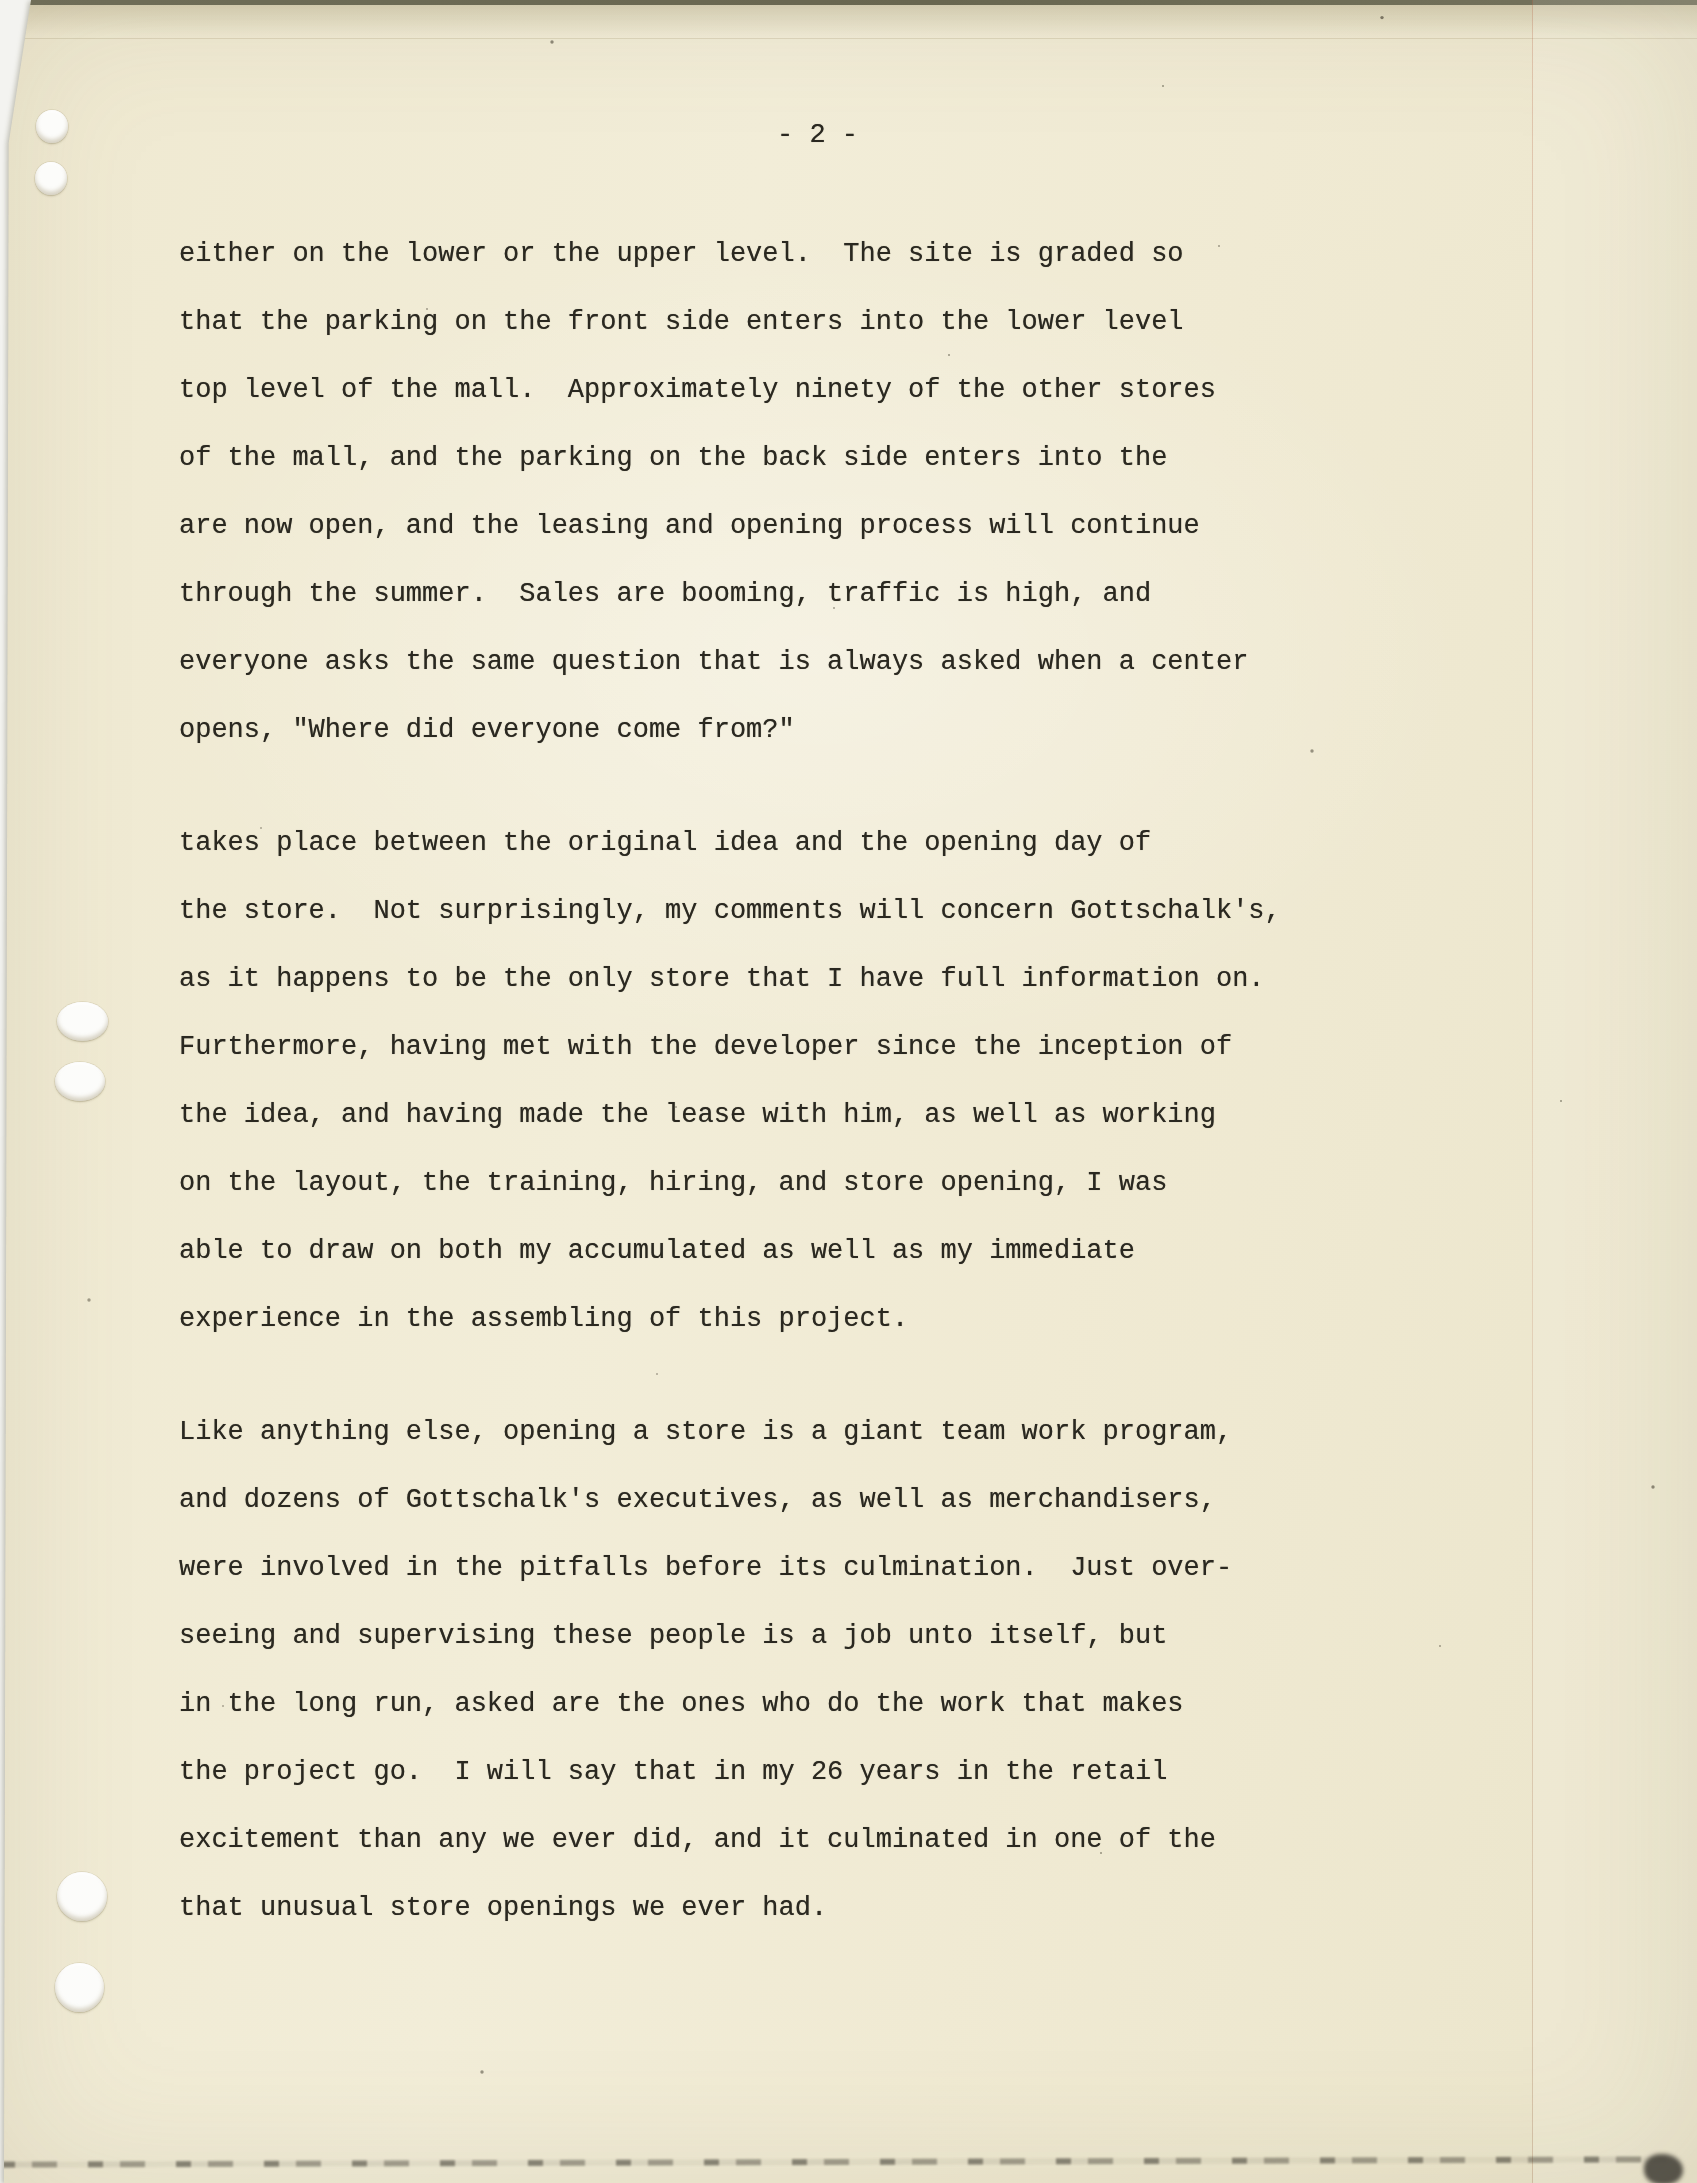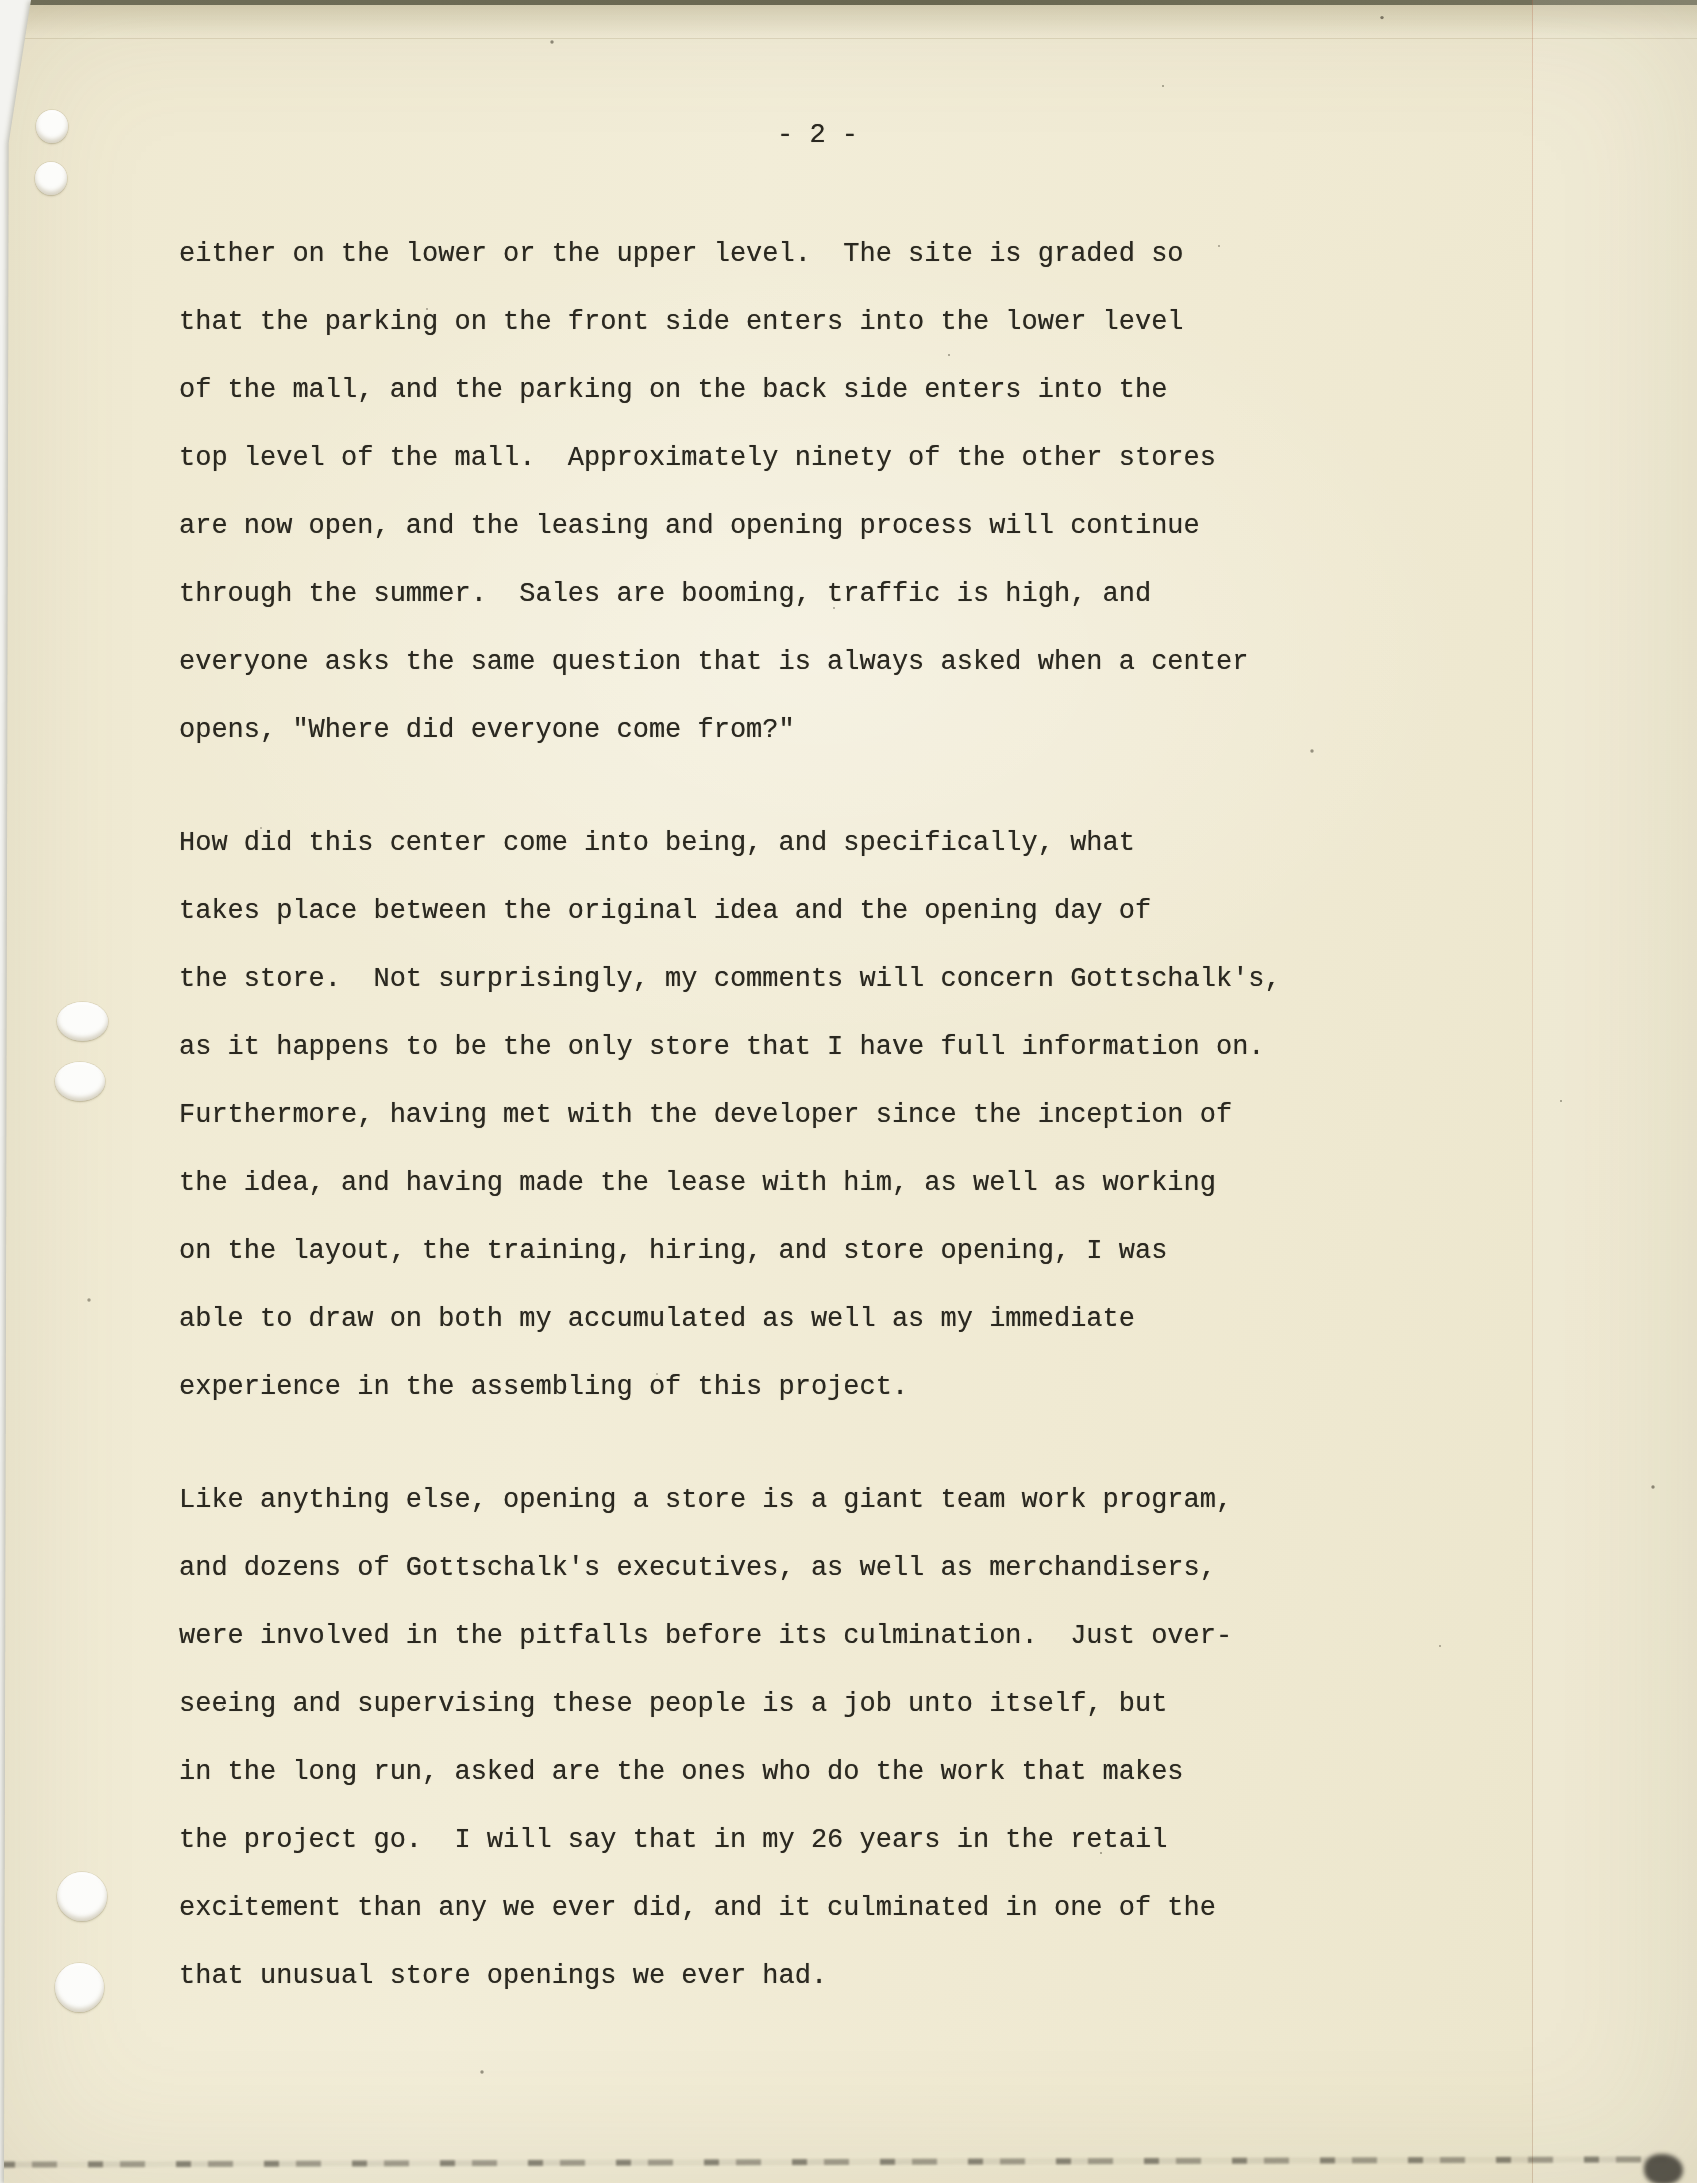--- a/index.html
+++ b/index.html
@@ -115,29 +115,28 @@
       <div class="top-edge"></div>
       <div class="top-edge-shadow"></div>
       <div class="top-crease"></div>
 
       <div class="page-number">- 2 -</div>
 
       <div class="text-block">
         <div class="paragraph">
             <div class="line">either on the lower or the upper level.  The site is graded so</div>
             <div class="line">that the parking on the front side enters into the lower level</div>
+            <div class="line">top level of the mall.  Approximately ninety of the other stores</div>
             <div class="line">of the mall, and the parking on the back side enters into the</div>
-            <div class="line">top level of the mall.  Approximately ninety of the other stores</div>
             <div class="line">are now open, and the leasing and opening process will continue</div>
             <div class="line">through the summer.  Sales are booming, traffic is high, and</div>
             <div class="line">everyone asks the same question that is always asked when a center</div>
             <div class="line">opens, "Where did everyone come from?"</div>
           </div>
         <div class="paragraph">
-            <div class="line">How did this center come into being, and specifically, what</div>
             <div class="line">takes place between the original idea and the opening day of</div>
             <div class="line">the store.  Not surprisingly, my comments will concern Gottschalk's,</div>
             <div class="line">as it happens to be the only store that I have full information on.</div>
             <div class="line">Furthermore, having met with the developer since the inception of</div>
             <div class="line">the idea, and having made the lease with him, as well as working</div>
             <div class="line">on the layout, the training, hiring, and store opening, I was</div>
             <div class="line">able to draw on both my accumulated as well as my immediate</div>
             <div class="line">experience in the assembling of this project.</div>
           </div>
         <div class="paragraph">

